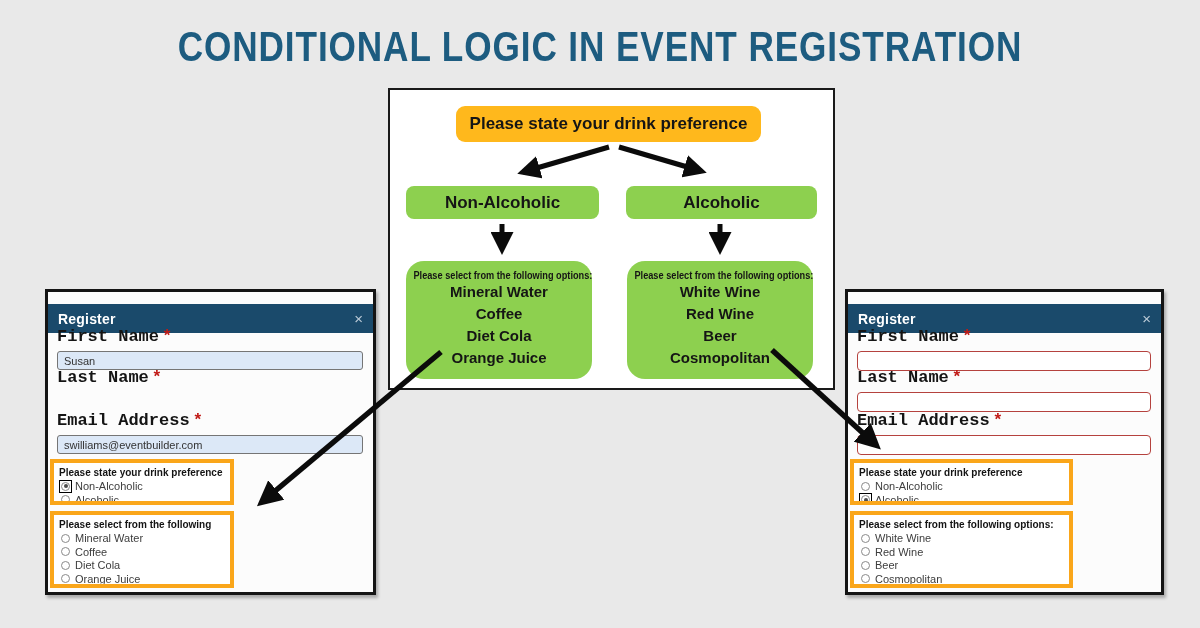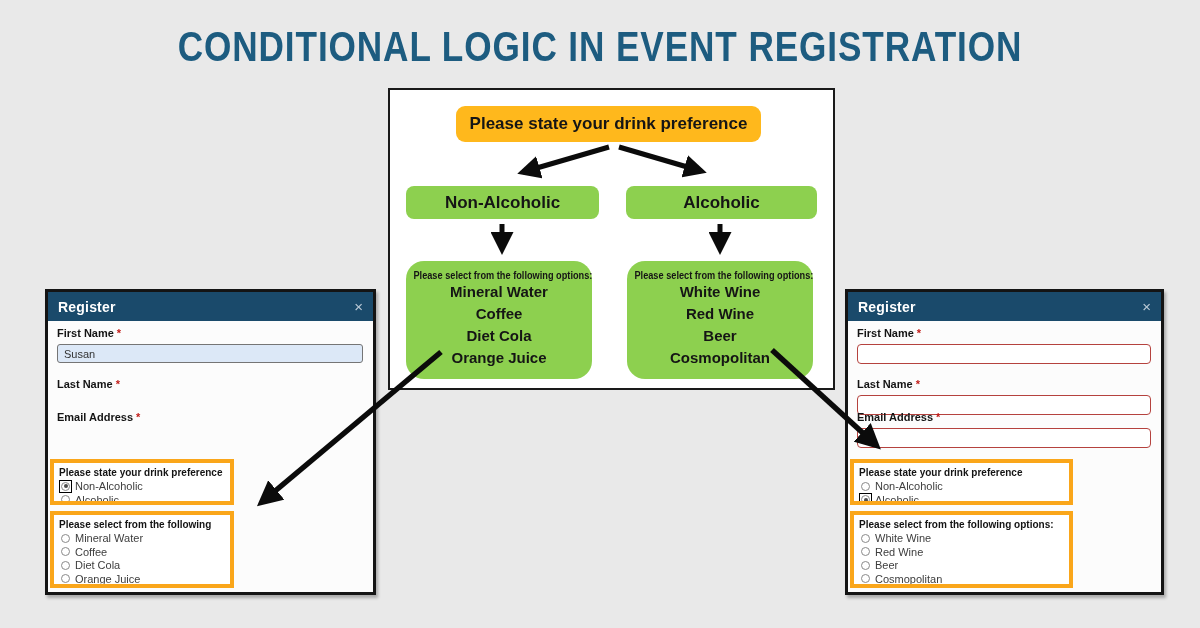--- a/index.html
+++ b/index.html
@@ -33,27 +33,27 @@
   .opt-item{ font-size:15px; font-weight:bold; line-height:22px; }
   .opt-item:first-of-type{ margin-top:3px; }
   .fc-arrows{ position:absolute; left:0; top:0; width:443px; height:298px; pointer-events:none; }
 
   
   .form{ position:absolute; top:289px; height:306px; background:#fcfcfc;
     border:3px solid #141414; box-shadow:2px 3px 3px rgba(0,0,0,.28); }
   .left-form{ left:45px; width:331px; }
   .right-form{ left:845px; width:319px; }
   .form-header{ height:29px; background:#1a4a6b; color:#fff; display:flex;
-    align-items:center; justify-content:space-between; padding:0 10px; }
+    align-items:center; justify-content:space-between; padding:0 10px;margin-top:12px; }
   .form-title{ font-size:14px; font-weight:bold; letter-spacing:.2px; }
   .close-x{ color:#bccbd7; font-size:15px; line-height:15px; cursor:default; }
 
   .field{ position:absolute; left:9px; right:10px; }
-  .f1{ top:35px; } .f2{ top:86px; } .f3{ top:119px; }
-  .flabel{ font-size:11px; font-weight:bold; color:#141414; white-space:nowrap; }
+  .f1{ top:35px; } .f2{ top:76px; } .f3{ top:119px; }
+  .flabel{ font-size:17px; font-weight:bold; color:#141414; white-space:nowrap;font-family:Liberation Mono, monospace; }
   .req{ color:#c11b17; margin-left:3px; }
   .ti{ display:block; width:100%; margin-top:5px; height:19px;
     border:1px solid #757575; border-radius:3px; background:#fff;
     font:11px "Liberation Sans", sans-serif; color:#333; padding:2px 6px; outline:none; }
   .ti.filled{ background:#dce8f7; }
   .ti.error{ background:#fff; border:1.5px solid #b5423e; border-radius:4px; height:20px; }
 
   .qgroup{ position:absolute; left:2px; border:4px solid #faa61a; background:#fff; padding:1px 5px; overflow:hidden; }
   .left-form .qgroup{ width:184px; }
   .right-form .qgroup{ width:223px; }
@@ -122,20 +122,21 @@
 
     <div class="field f1">
       <div class="flabel"><span>First Name</span><span class="req">*</span></div>
       <input class="ti filled" type="text" value="Susan" style="">
     </div>
     <div class="field f2">
       <div class="flabel"><span>Last Name</span><span class="req">*</span></div>
     </div>
     <div class="field f3">
       <div class="flabel"><span>Email Address</span><span class="req">*</span></div>
+      <input class="ti filled" type="text" value="swilliams@eventbuilder.com" style="">
     </div>
 
     <div class="qgroup g1">
       <div class="qtitle">Please state your drink preference</div>
       <div class="radio-row">
         <span class="rwrap sel">
             <span class="radio"></span>
           </span>
         <span class="rlabel">Non-Alcoholic</span>
       </div>

